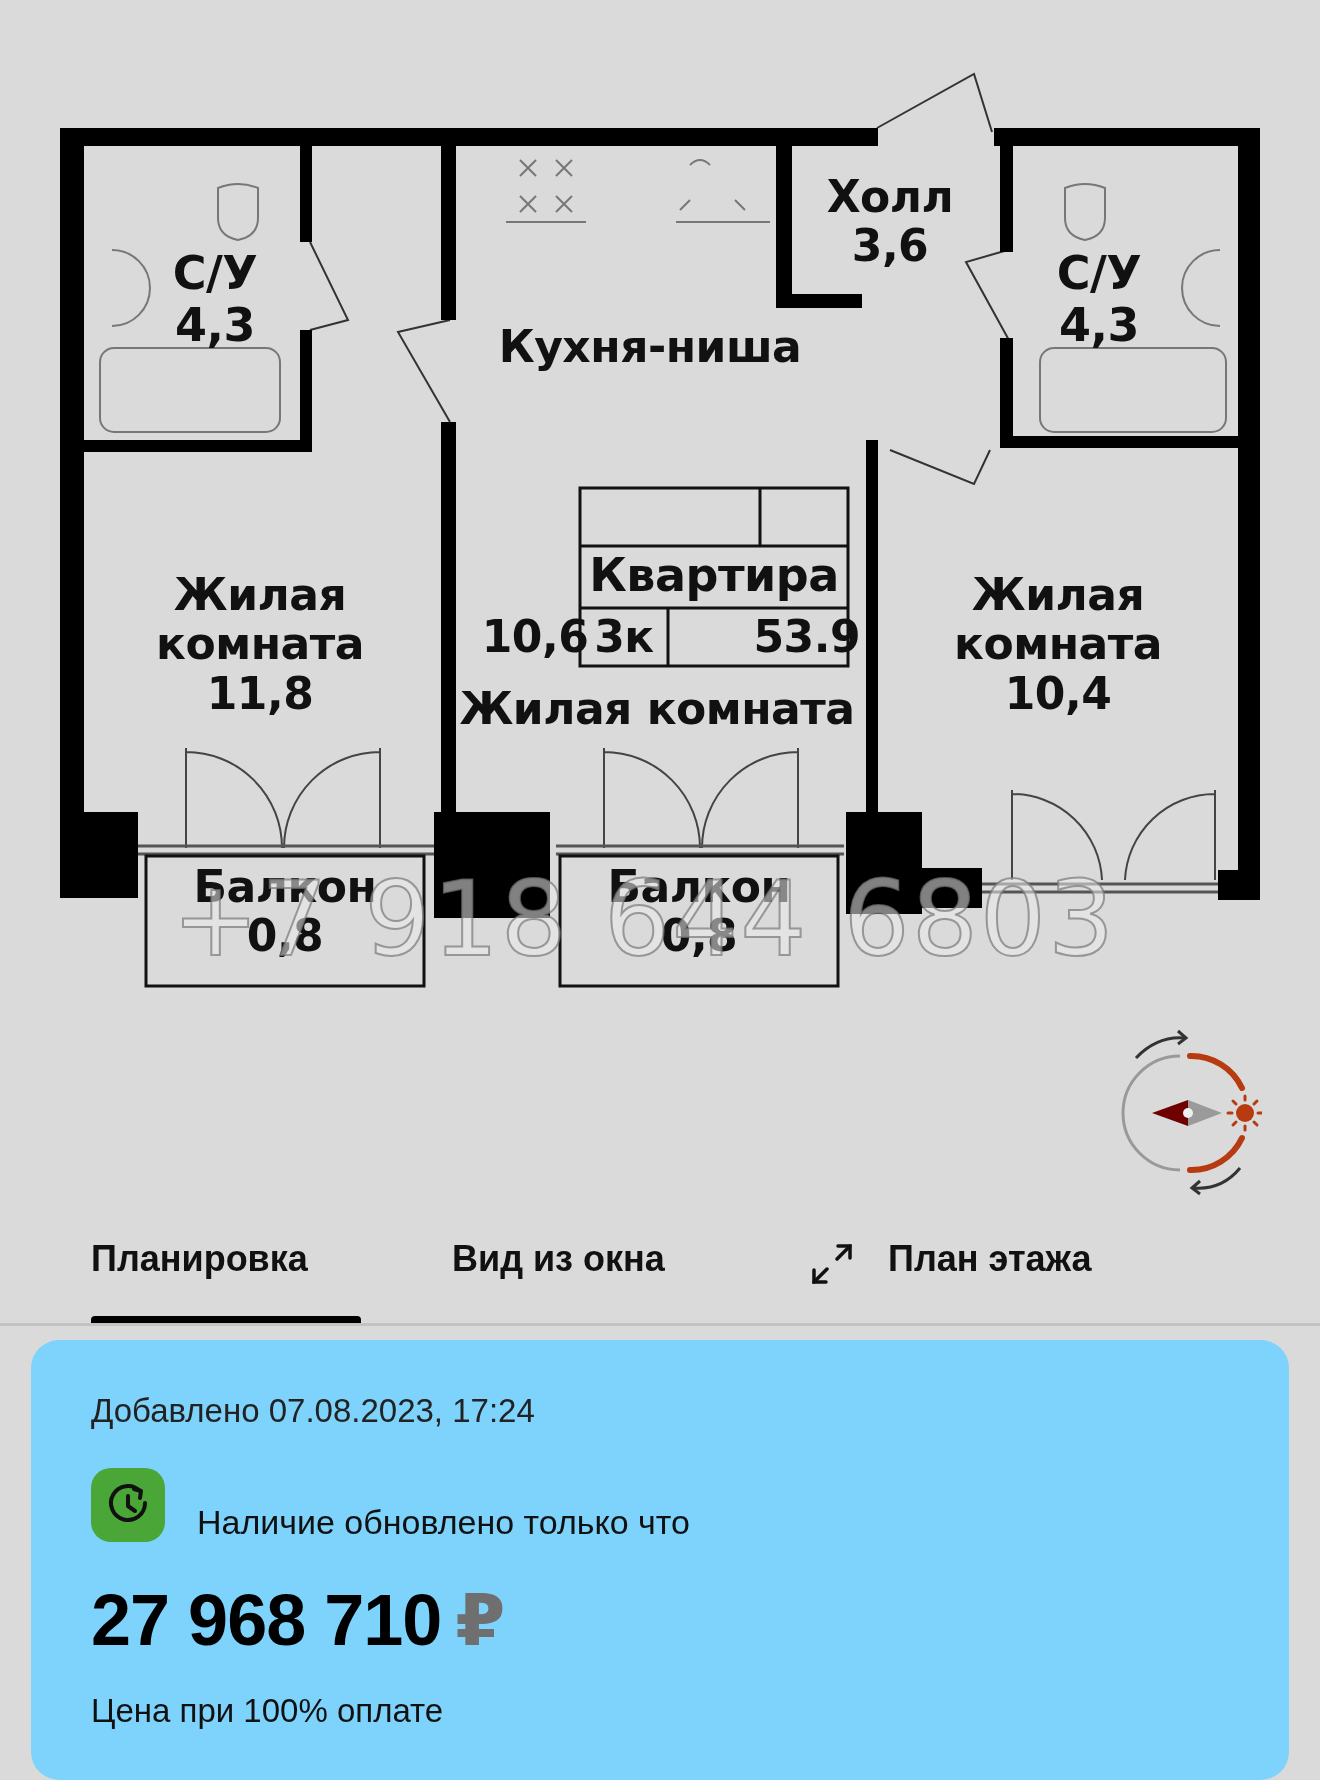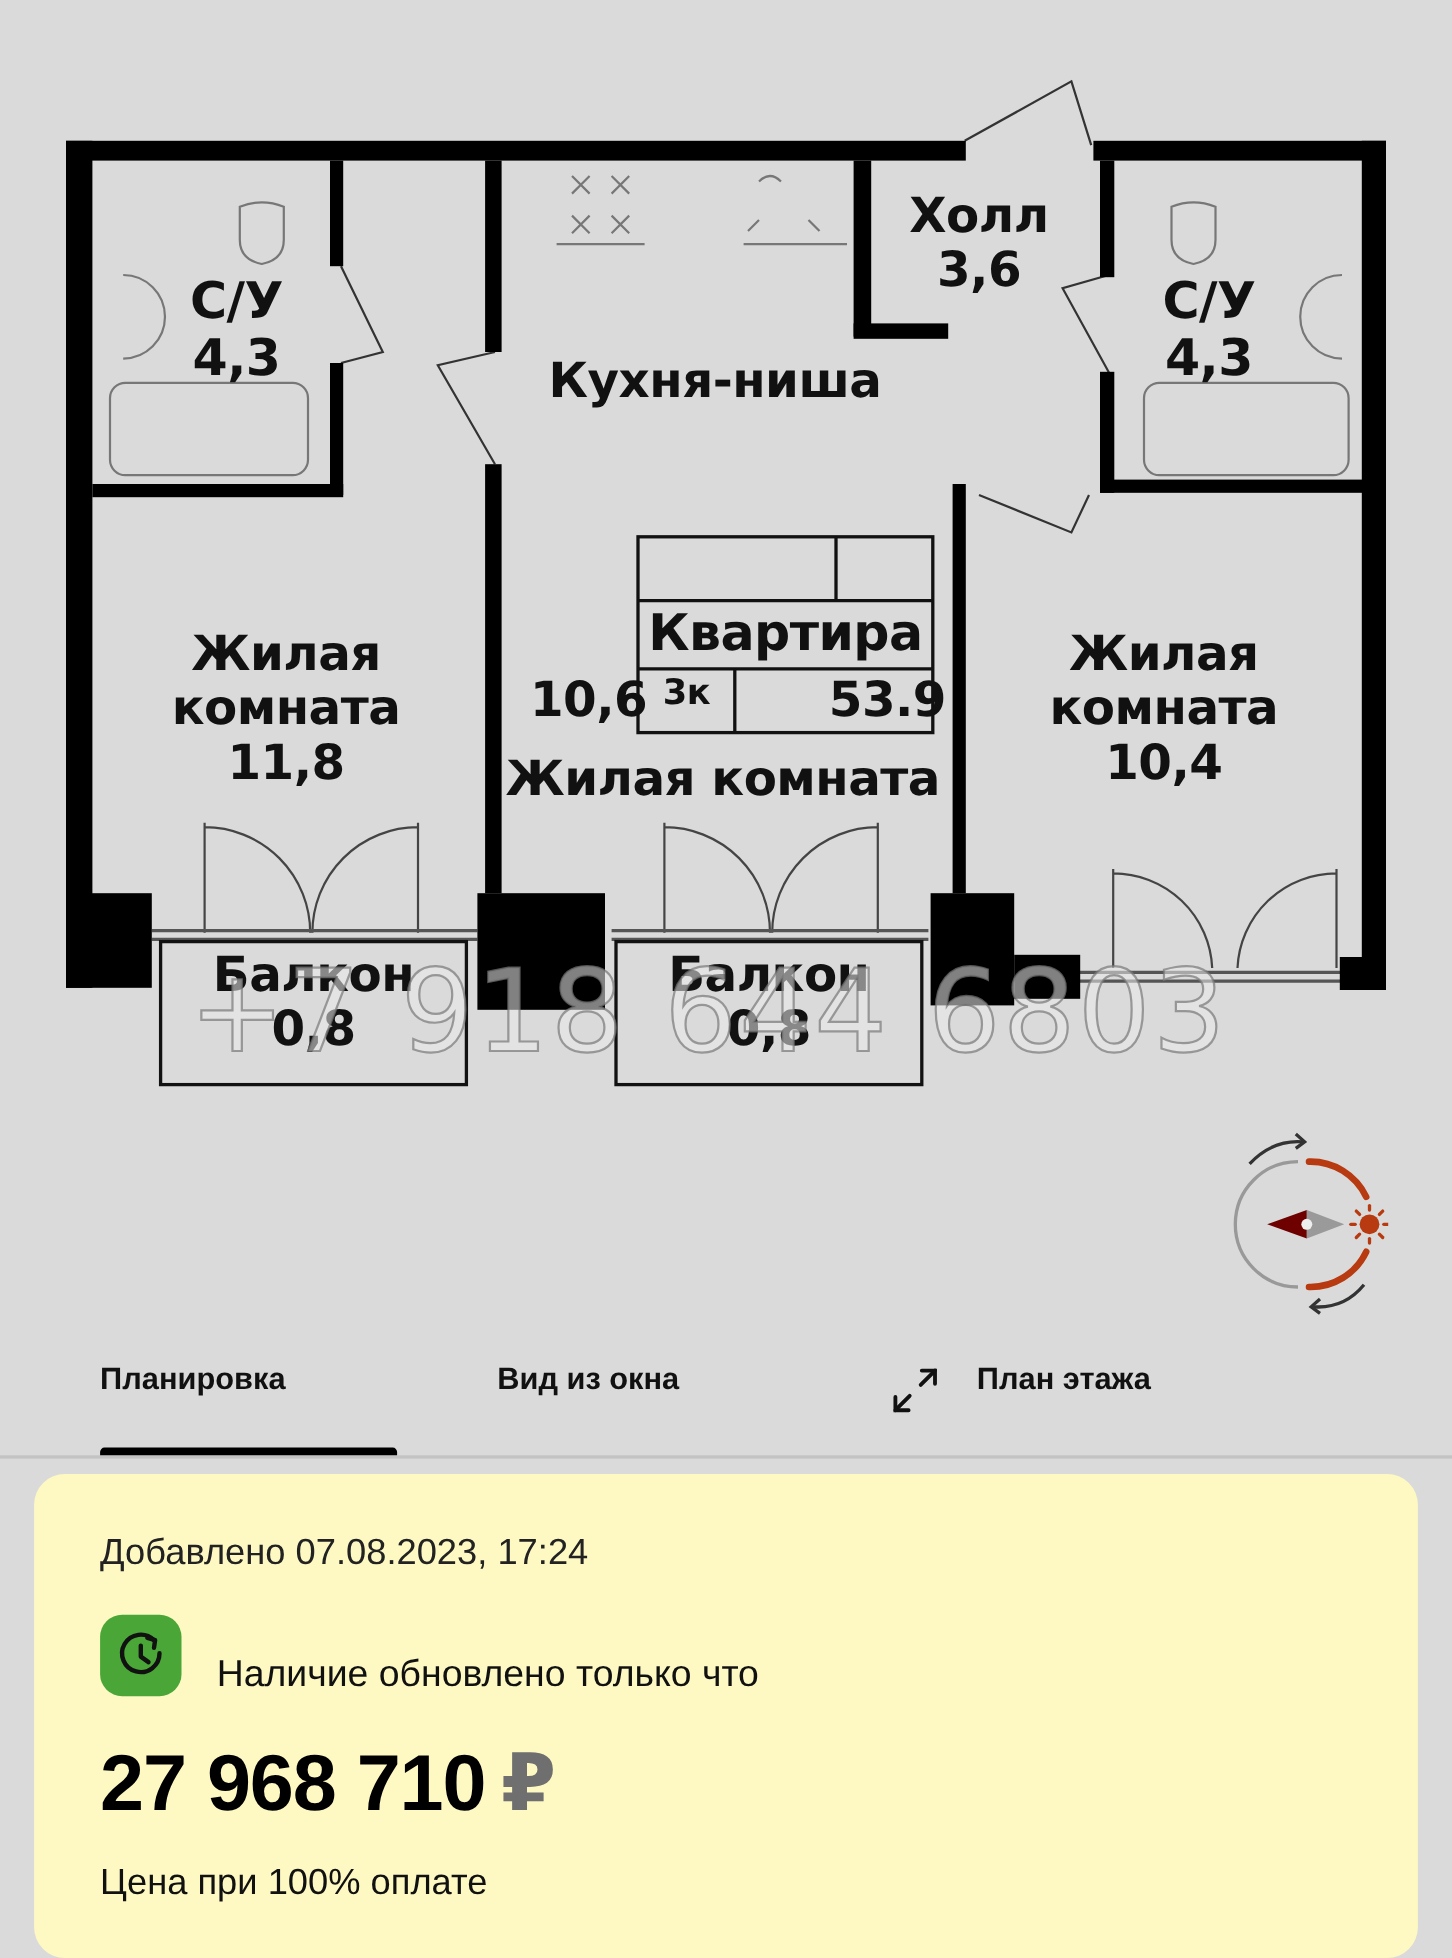--- a/index.html
+++ b/index.html
@@ -16,31 +16,31 @@
     position:absolute; text-align:center; color:#111;
     font-family:"DejaVu Sans", sans-serif; font-weight:bold;
     line-height:1.12; letter-spacing:-0.5px;
   }
   .compass { position:absolute; left:1112px; top:1018px; width:150px; height:190px; }
   .tabs {
     position:absolute; left:0; top:1220px; width:1320px; height:103px;
     border-bottom:3px solid #c3c3c3;
   }
   .tab {
-    position:absolute; top:18px; font-size:28px; font-weight:bold;
+    position:absolute; top:18px; font-size:36px; font-weight:bold;
     color:#111; cursor:pointer; white-space:nowrap;
   }
   .tab-underline {
     position:absolute; left:91px; top:96px; width:270px; height:7px;
     background:#000; border-radius:4px 4px 0 0;
   }
   .expand-icon { position:absolute; left:810px; top:22px; width:44px; height:44px; }
   .card {
     position:absolute; left:31px; top:1340px; width:1258px; height:440px;
-    background:#fef9c3; border-radius:28px;
+    background:#7dd3fc; border-radius:28px;
   }
   .added { position:absolute; left:60px; top:52px; font-size:33px; color:#222; }
   .status-row { position:absolute; left:60px; top:126px; height:76px; display:flex; align-items:flex-end; }
   .status-icon {
     width:74px; height:74px; border-radius:20px; background:#4aa637;
     display:flex; align-items:center; justify-content:center;
   }
   .status-text { margin-left:32px; font-size:34px; color:#111; }
   .price {
     position:absolute; left:60px; top:238px; font-size:72px; font-weight:bold;
@@ -161,21 +161,21 @@
   <div class="room-label" style="left:150px; top:862px; width:270px; font-size:44px;">
     <div>Балкон</div>
     <div>0,8</div>
   </div>
   <div class="room-label" style="left:564px; top:862px; width:270px; font-size:44px;">
     <div>Балкон</div>
     <div>0,8</div>
   </div>
 
   <div class="room-label" style="left:582px; top:550px; width:264px; font-size:46px;">Квартира</div>
-  <div class="room-label" style="left:582px; top:612px; width:84px; font-size:32px;">3к</div>
+  <div class="room-label" style="left:582px; top:612px; width:84px; font-size:44px;">3к</div>
   <div class="room-label" style="left:670px; top:612px; width:170px; font-size:44px; text-align:right;padding-left:20px;">53.9</div>
 
   <div style="position:absolute; left:172px; top:858px; font-family:'DejaVu Sans', sans-serif; font-size:104px; color:rgba(235,235,235,0.55); -webkit-text-stroke:2px rgba(120,120,120,0.7); white-space:nowrap; letter-spacing:2px;">+7 918 644 6803</div>
 
   <div class="compass">
     <svg width="150" height="190" viewBox="0 0 150 190">
       <path d="M68 38 A56 56 0 0 0 68 152" fill="none" stroke="#999" stroke-width="3"></path>
       <path d="M78 38 A56 56 0 0 1 130 70" fill="none" stroke="#b83a10" stroke-width="6" stroke-linecap="round"></path>
       <path d="M130 120 A56 56 0 0 1 78 152" fill="none" stroke="#b83a10" stroke-width="6" stroke-linecap="round"></path>
       <path d="M24 40 Q45 18 72 20" fill="none" stroke="#333" stroke-width="3"></path>

